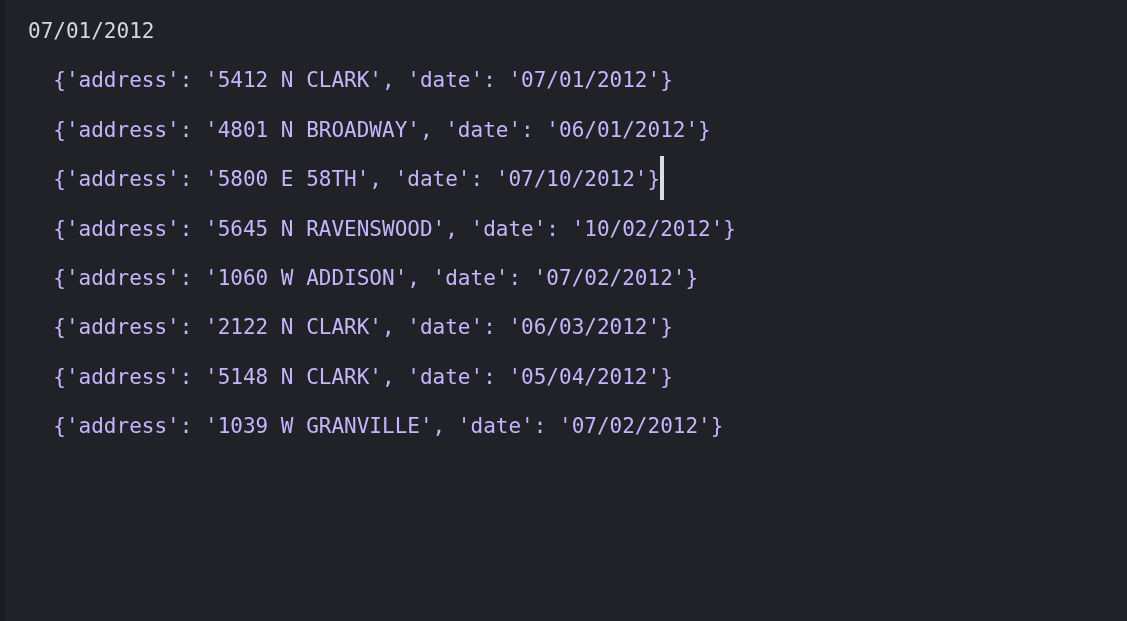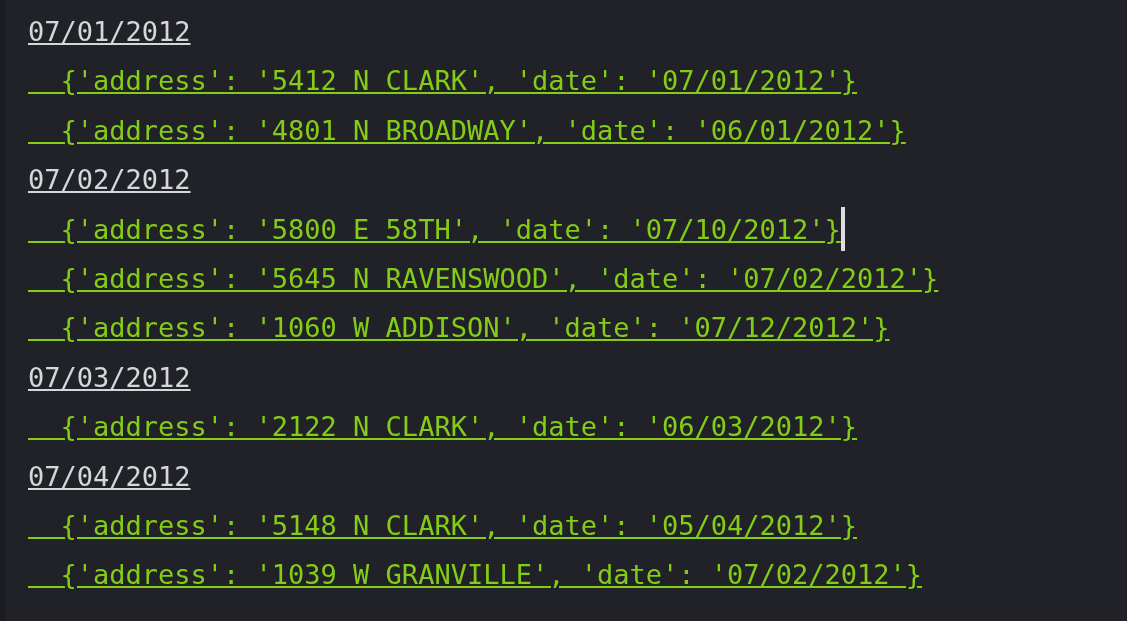--- a/index.html
+++ b/index.html
@@ -42,36 +42,35 @@
     width: 1127px;
     padding-top: 7px;
     box-sizing: border-box;
   }
 
   .out-line {
     display: block;
     height: 49.4px;
     line-height: 49.4px;
     font-family: "DejaVu Sans Mono", monospace;
-    font-size: 27px;
+    font-size: 21px;
     letter-spacing: 0px;
     color: #d6d7db;
     white-space: pre;
     padding-left: 28px;
     box-sizing: border-box;
     position: relative;
-    text-decoration: underline;
   }
 
   .out-line.group-header {
     color: #d6d7db;
   }
 
   .out-line.record {
-    color: #84cc16;
+    color: #c4b5fd;
   }
 
   .line-text {
     white-space: pre;
   }
 
   
   .caret {
     display: inline-block;
     width: 4px;
@@ -87,24 +86,21 @@
 <body>
 
 <div id="terminal">
 
   <div id="left-edge-strip"></div>
 
   <div id="output-body">
       <div class="out-line group-header"><span class="line-text">07/01/2012</span></div>
       <div class="out-line record"><span class="line-text">  {'address': '5412 N CLARK', 'date': '07/01/2012'}</span></div>
       <div class="out-line record"><span class="line-text">  {'address': '4801 N BROADWAY', 'date': '06/01/2012'}</span></div>
-      <div class="out-line group-header"><span class="line-text">07/02/2012</span></div>
       <div class="out-line record"><span class="line-text">  {'address': '5800 E 58TH', 'date': '07/10/2012'}</span><span class="caret"></span></div>
-      <div class="out-line record"><span class="line-text">  {'address': '5645 N RAVENSWOOD', 'date': '07/02/2012'}</span></div>
-      <div class="out-line record"><span class="line-text">  {'address': '1060 W ADDISON', 'date': '07/12/2012'}</span></div>
-      <div class="out-line group-header"><span class="line-text">07/03/2012</span></div>
+      <div class="out-line record"><span class="line-text">  {'address': '5645 N RAVENSWOOD', 'date': '10/02/2012'}</span></div>
+      <div class="out-line record"><span class="line-text">  {'address': '1060 W ADDISON', 'date': '07/02/2012'}</span></div>
       <div class="out-line record"><span class="line-text">  {'address': '2122 N CLARK', 'date': '06/03/2012'}</span></div>
-      <div class="out-line group-header"><span class="line-text">07/04/2012</span></div>
       <div class="out-line record"><span class="line-text">  {'address': '5148 N CLARK', 'date': '05/04/2012'}</span></div>
       <div class="out-line record"><span class="line-text">  {'address': '1039 W GRANVILLE', 'date': '07/02/2012'}</span></div>
     </div>
 
 </div>
 
 </body></html>

